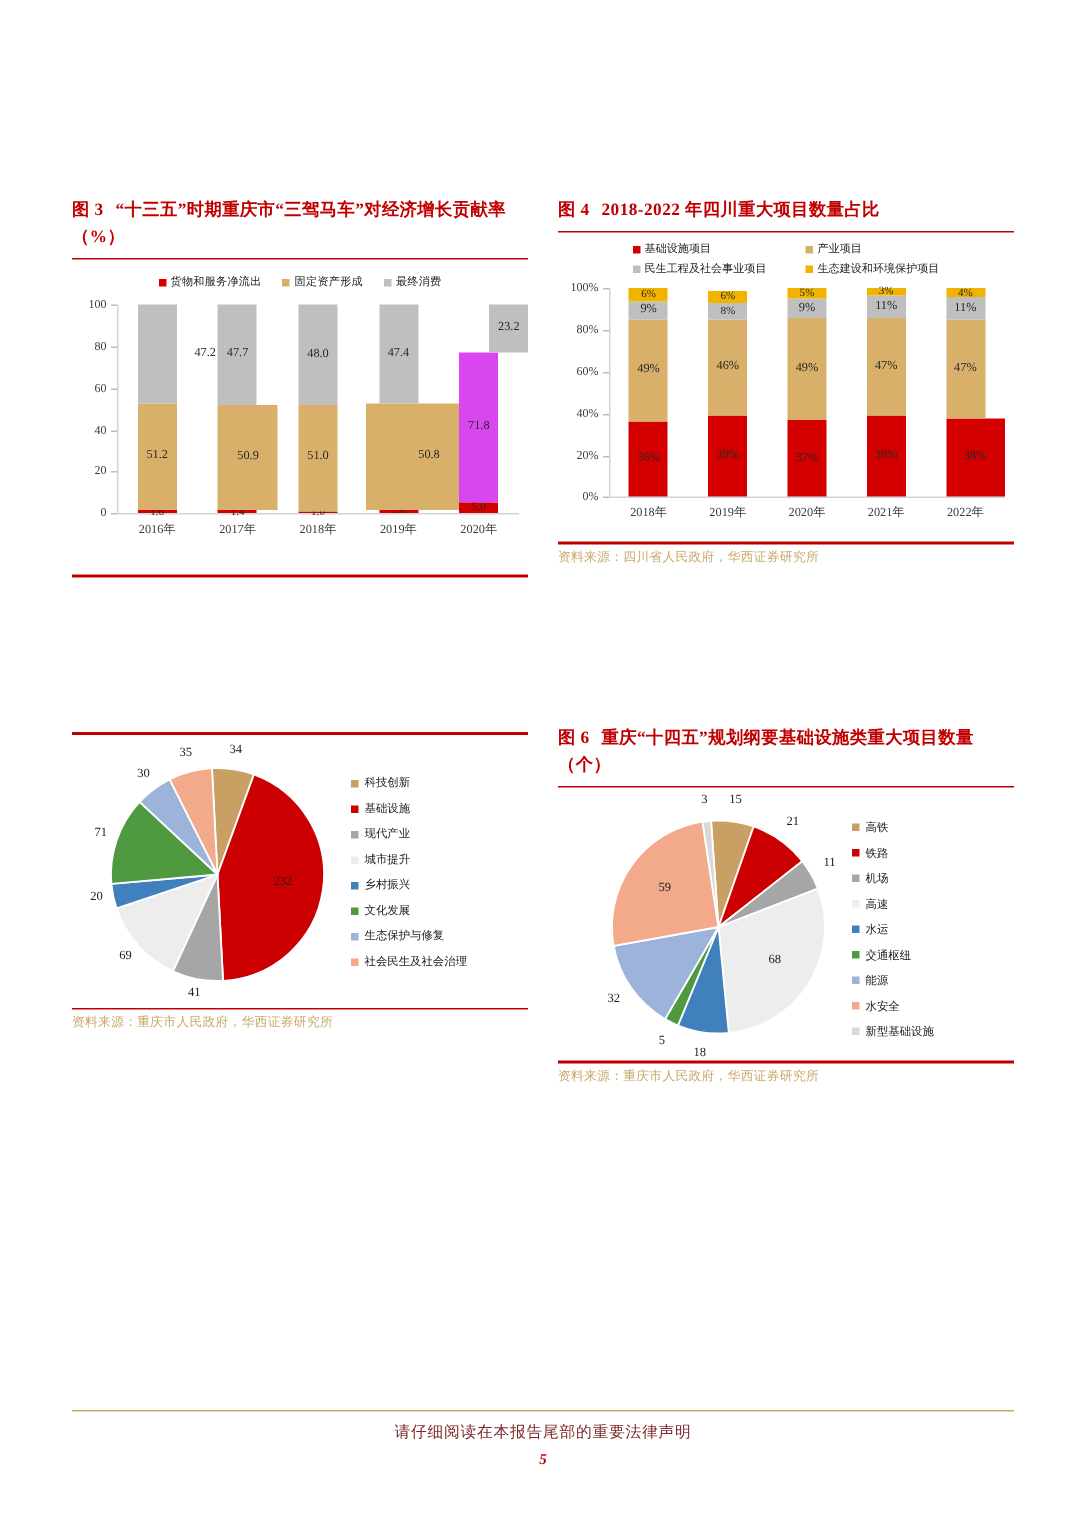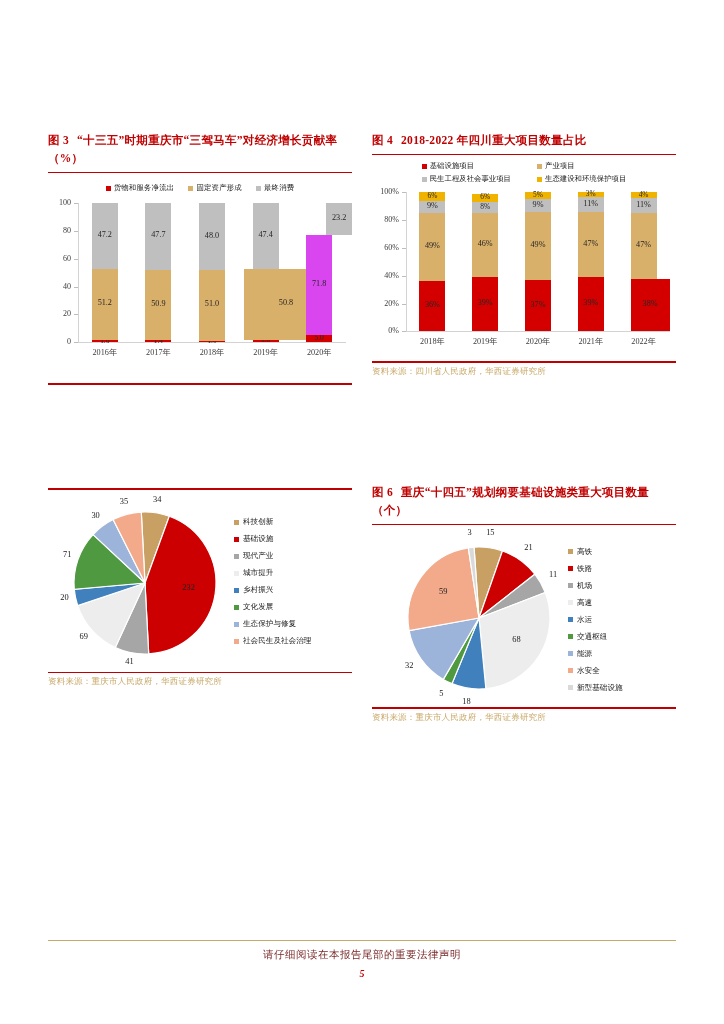--- a/index.html
+++ b/index.html
@@ -110,27 +110,27 @@
           <div class="tick" style="left: 26px; top: 33.8px;"></div>
           <div class="ax-lbl" style="left: 0px; width: 23px; top: 1px;">100</div>
           <div class="tick" style="left: 26px; top: 6px;"></div>
           <div class="bar" style="left: 43.8px; top: 142.776px; width: 26px; height: 2.224px; background: rgb(212, 0, 0);">
             <div class="bval" style="top: -4.388px; left: 0px; font-size: 7.4px;">1.6</div>
           </div>
           <div class="bar" style="left: 43.8px; top: 71.608px; width: 26px; height: 71.168px; background: rgb(217, 176, 106);">
             <div class="bval" style="top: 29.584px; left: 0px;">51.2</div>
           </div>
           <div class="bar" style="left: 43.8px; top: 6px; width: 26px; height: 65.608px; background: rgb(191, 191, 191);">
-            <div class="bval" style="top: 26.804px; left: 0px;">47.2</div>
+            <div class="bval" style="top: 26.804px; left: 0px; padding-left: 32px;">47.2</div>
           </div>
           <div class="xt" style="left: 28.8px; width: 56px; top: 150px;">2016年</div>
           <div class="bar" style="left: 97.4px; top: 143.054px; width: 26px; height: 1.946px; background: rgb(212, 0, 0);">
             <div class="bval" style="top: -4.527px; left: 0px; font-size: 7.4px;">1.4</div>
           </div>
-          <div class="bar" style="left: 97.4px; top: 72.303px; width: 26px; height: 70.751px; background: rgb(217, 176, 106);">
+          <div class="bar" style="left: 97.4px; top: 72.303px; width: 40px; height: 70.751px; background: rgb(217, 176, 106);">
             <div class="bval" style="top: 29.3755px; left: 0px;">50.9</div>
           </div>
           <div class="bar" style="left: 97.4px; top: 6px; width: 26px; height: 66.303px; background: rgb(191, 191, 191);">
             <div class="bval" style="top: 27.1515px; left: 0px;">47.7</div>
           </div>
           <div class="xt" style="left: 82.4px; width: 56px; top: 150px;">2017年</div>
           <div class="bar" style="left: 151px; top: 143.61px; width: 26px; height: 1.39px; background: rgb(212, 0, 0);">
             <div class="bval" style="top: -4.805px; left: 0px; font-size: 7.4px;">1.0</div>
           </div>
           <div class="bar" style="left: 151px; top: 72.72px; width: 26px; height: 70.89px; background: rgb(217, 176, 106);">

